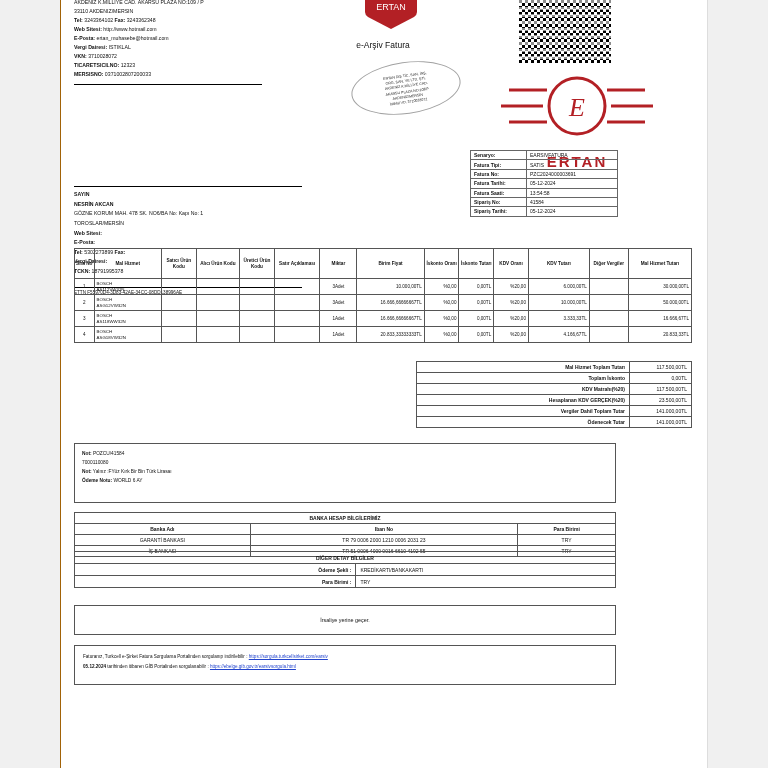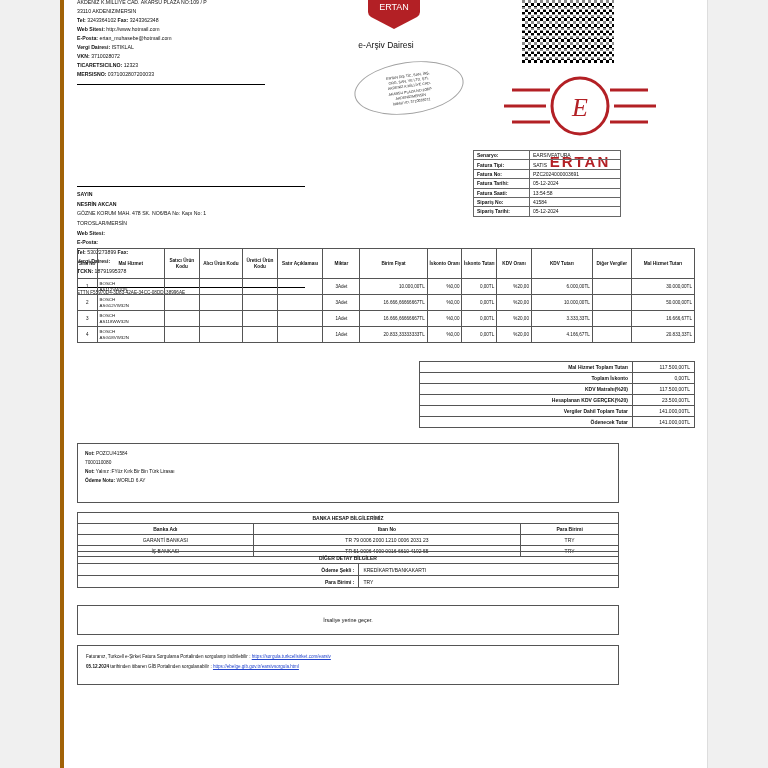--- a/index.html
+++ b/index.html
@@ -13,21 +13,21 @@
     position: relative;
     width: 768px; height: 768px;
     background: #ffffff;
     overflow: hidden;
   }
   .sheet {
     position: absolute;
     left: 60px; top: 0px;
     width: 648px; height: 768px;
     background: #ffffff;
-    border-left: 4px solid #a16207;
+    border-left: 1px solid #a16207;
     border-right: 1px solid #dddddd;
   }
   .side { position:absolute; top:0; bottom:0; width:60px; background:#f0f0f0; }
   .side.l { left:0; }
   .side.r { right:0; width:60px; }
 
   
   .hdr-left {
     position: absolute; left: 13px; top: -2px; width: 230px;
     font-size: 5.2px; line-height: 1.72; color: #111;
@@ -210,21 +210,21 @@
       <div class="rule"></div>
     </div>
 
     <div class="logo-top">
       <svg width="60" height="42" viewBox="0 0 60 42">
         <path d="M8 4 h44 a4 4 0 0 1 4 4 v14 a6 6 0 0 1 -3 5 L30 39 L7 27 a6 6 0 0 1 -3 -5 V8 a4 4 0 0 1 4 -4 z" fill="#b32025"></path>
         <text x="30" y="20" font-size="9" fill="#ffffff" text-anchor="middle" font-family="Liberation Sans, sans-serif">ERTAN</text>
       </svg>
     </div>
 
-    <div class="earsiv">e-Arşiv Dairesi</div>
+    <div class="earsiv">e-Arşiv Fatura</div>
 
     <div class="stamp">
       <div class="oval"></div>
       <div class="txt">
         <div>ERTAN DIŞ TİC. SAN. İNŞ.</div>
         <div>ORG. SAN. VE LTD. ŞTİ.</div>
         <div>AKDENİZ K.MİLLİYE CAD.</div>
         <div>AKARSU PLAZA NO:109/P</div>
         <div>AKDENİZ/MERSİN</div>
         <div>İstiklal VD. 3710028072</div>

